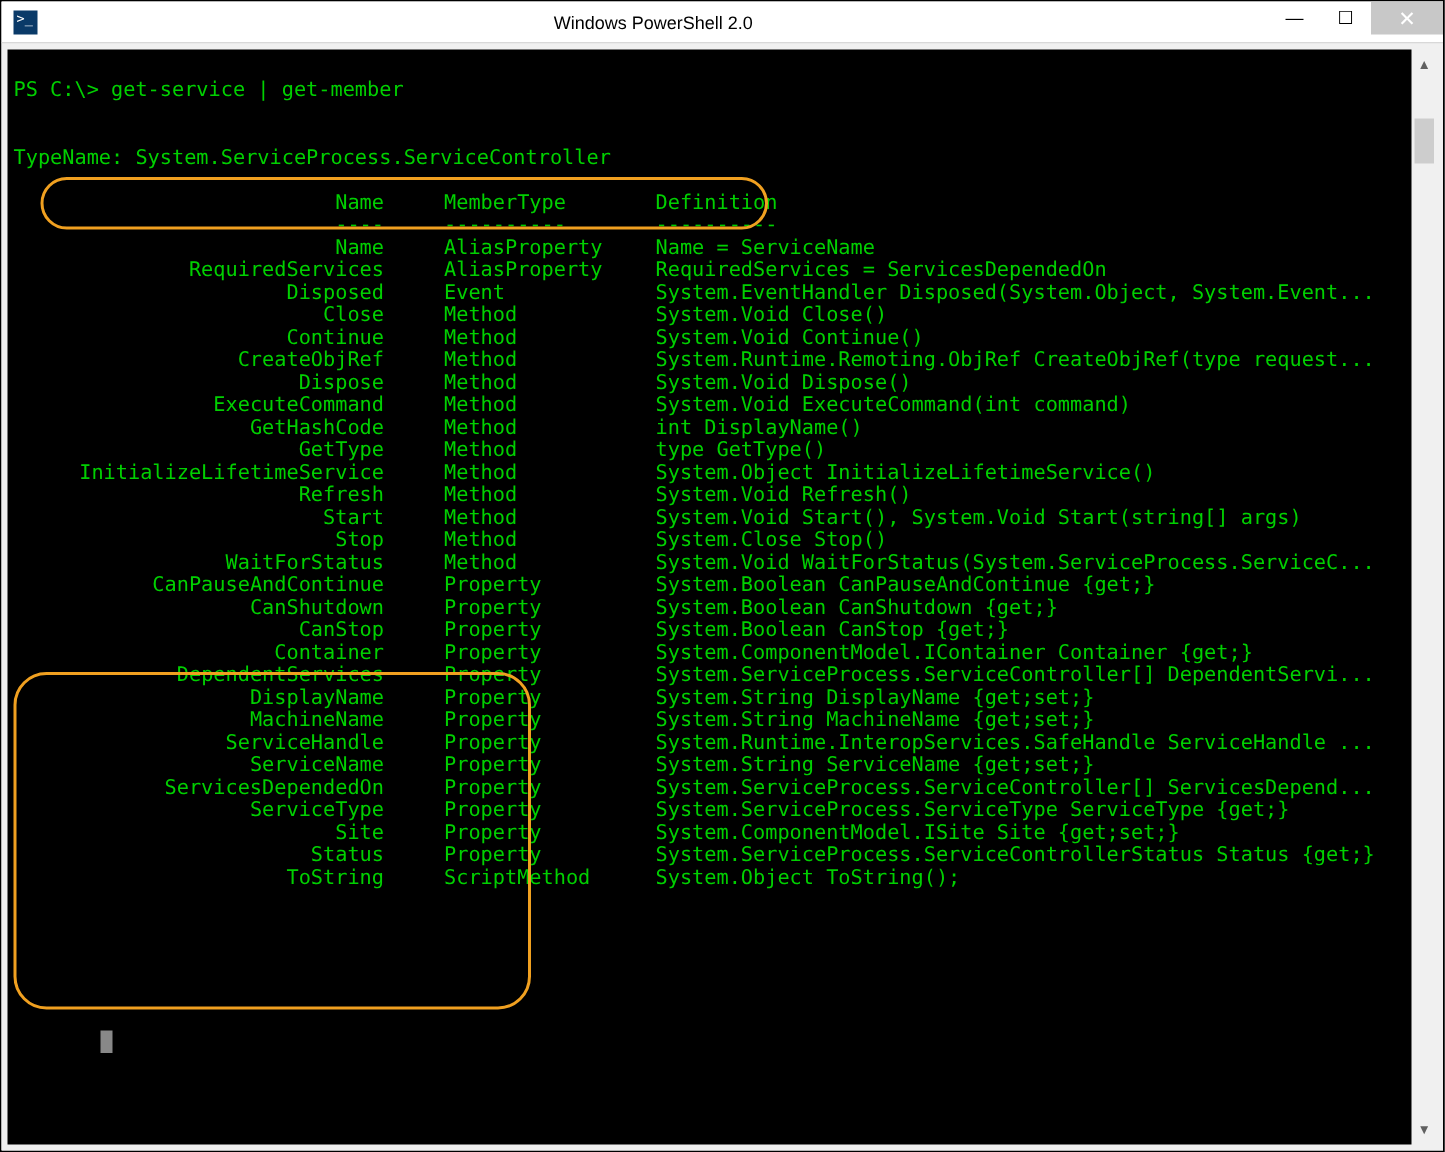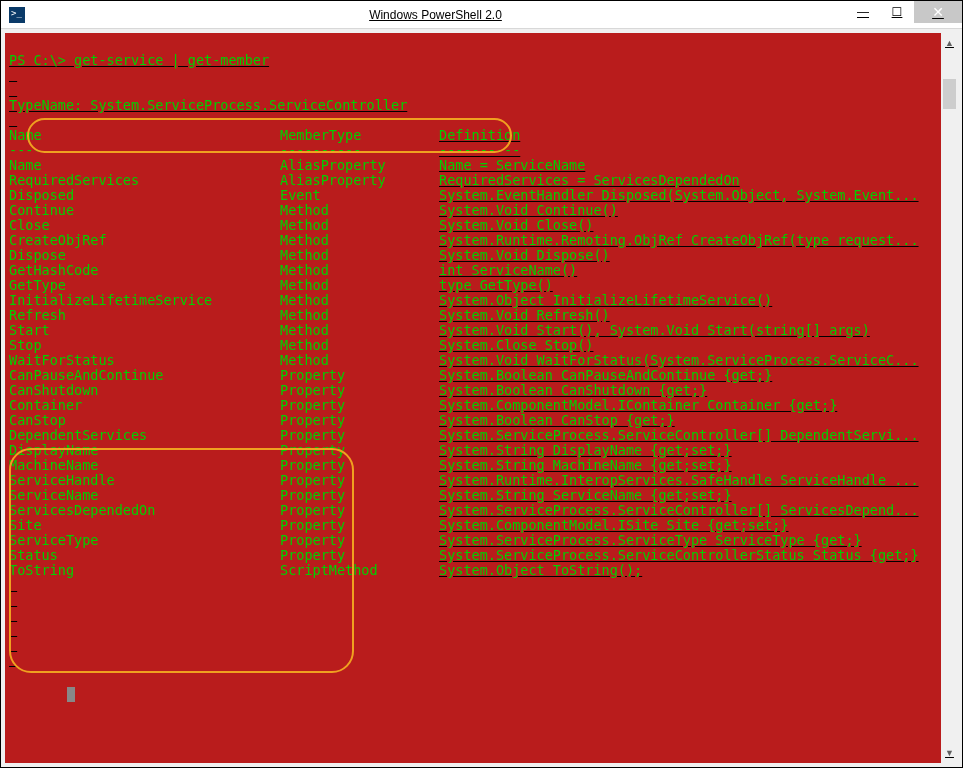--- a/index.html
+++ b/index.html
@@ -8,21 +8,20 @@
     background: #fff;
     width: 963px;
     height: 768px;
     overflow: hidden;
     border: 1px solid #000;
   }
   .window {
     width: 100%; height: 100%;
     display: flex; flex-direction: column;
     background: #fff;
-    text-decoration: underline;
   }
   .titlebar {
     height: 28px;
     background: #fff;
     border-bottom: 1px solid #d8d8d8;
     display: flex;
     align-items: center;
     position: relative;
   }
   .title-icon {
@@ -62,21 +61,21 @@
     font-size: 14px;
   }
   .content-wrap {
     flex: 1;
     display: flex;
     background: #f0f0f0;
     padding: 4px;
   }
   .terminal {
     flex: 1;
-    background: #b91c1c;
+    background: #000000;
     color: #00d000;
     padding: 20px 4px 0 0;
     font-family: Consolas, "Lucida Console", monospace;
     font-size: 13.5px;
     line-height: 15px;
     overflow: hidden;
     position: relative;
     white-space: nowrap;
   }
   .scrollbar {
@@ -107,22 +106,22 @@
     left: 62px;
   }
   .ring1, .ring2 {
     position: absolute;
     border: 2px solid #f0a020;
     border-radius: 22px;
     pointer-events: none;
   }
   .ring1 { left: 22px; top: 85px; width: 485px; height: 35px; }
   .ring2 { left: 4px;  top: 415px; width: 345px; height: 225px; }
-  .col-name { display: inline-block; width: 271px; }
-  .col-type { display: inline-block; width: 159px; }
+  .col-name { display: inline-block; width: 247px; text-align: right; }
+  .col-type { display: inline-block; width: 141px; margin-left: 40px; }
 </style>
 </head>
 <body>
 
 <div class="window">
   <div class="titlebar">
     <div class="title-icon"></div>
     <div class="title-text">Windows PowerShell 2.0</div>
     <div class="win-buttons">
       <div class="win-btn">—</div>
@@ -143,43 +142,44 @@
       <div class="line">   TypeName: System.ServiceProcess.ServiceController</div>
       <div class="line">&nbsp;</div>
 
       <div class="line"><span class="col-name">Name</span><span class="col-type">MemberType</span><span>Definition</span></div>
       <div class="line"><span class="col-name">----</span><span class="col-type">----------</span><span>----------</span></div>
 
       <div id="rows-container">
           <div class="line"><span class="col-name">Name</span><span class="col-type">AliasProperty</span><span>Name = ServiceName</span></div>
           <div class="line"><span class="col-name">RequiredServices</span><span class="col-type">AliasProperty</span><span>RequiredServices = ServicesDependedOn</span></div>
           <div class="line"><span class="col-name">Disposed</span><span class="col-type">Event</span><span>System.EventHandler Disposed(System.Object, System.Event...</span></div>
+          <div class="line"><span class="col-name">Close</span><span class="col-type">Method</span><span>System.Void Close()</span></div>
           <div class="line"><span class="col-name">Continue</span><span class="col-type">Method</span><span>System.Void Continue()</span></div>
-          <div class="line"><span class="col-name">Close</span><span class="col-type">Method</span><span>System.Void Close()</span></div>
           <div class="line"><span class="col-name">CreateObjRef</span><span class="col-type">Method</span><span>System.Runtime.Remoting.ObjRef CreateObjRef(type request...</span></div>
           <div class="line"><span class="col-name">Dispose</span><span class="col-type">Method</span><span>System.Void Dispose()</span></div>
-          <div class="line"><span class="col-name">GetHashCode</span><span class="col-type">Method</span><span>int ServiceName()</span></div>
+          <div class="line"><span class="col-name">ExecuteCommand</span><span class="col-type">Method</span><span>System.Void ExecuteCommand(int command)</span></div>
+          <div class="line"><span class="col-name">GetHashCode</span><span class="col-type">Method</span><span>int DisplayName()</span></div>
           <div class="line"><span class="col-name">GetType</span><span class="col-type">Method</span><span>type GetType()</span></div>
           <div class="line"><span class="col-name">InitializeLifetimeService</span><span class="col-type">Method</span><span>System.Object InitializeLifetimeService()</span></div>
           <div class="line"><span class="col-name">Refresh</span><span class="col-type">Method</span><span>System.Void Refresh()</span></div>
           <div class="line"><span class="col-name">Start</span><span class="col-type">Method</span><span>System.Void Start(), System.Void Start(string[] args)</span></div>
           <div class="line"><span class="col-name">Stop</span><span class="col-type">Method</span><span>System.Close Stop()</span></div>
           <div class="line"><span class="col-name">WaitForStatus</span><span class="col-type">Method</span><span>System.Void WaitForStatus(System.ServiceProcess.ServiceC...</span></div>
           <div class="line"><span class="col-name">CanPauseAndContinue</span><span class="col-type">Property</span><span>System.Boolean CanPauseAndContinue {get;}</span></div>
           <div class="line"><span class="col-name">CanShutdown</span><span class="col-type">Property</span><span>System.Boolean CanShutdown {get;}</span></div>
+          <div class="line"><span class="col-name">CanStop</span><span class="col-type">Property</span><span>System.Boolean CanStop {get;}</span></div>
           <div class="line"><span class="col-name">Container</span><span class="col-type">Property</span><span>System.ComponentModel.IContainer Container {get;}</span></div>
-          <div class="line"><span class="col-name">CanStop</span><span class="col-type">Property</span><span>System.Boolean CanStop {get;}</span></div>
           <div class="line"><span class="col-name">DependentServices</span><span class="col-type">Property</span><span>System.ServiceProcess.ServiceController[] DependentServi...</span></div>
           <div class="line"><span class="col-name">DisplayName</span><span class="col-type">Property</span><span>System.String DisplayName {get;set;}</span></div>
           <div class="line"><span class="col-name">MachineName</span><span class="col-type">Property</span><span>System.String MachineName {get;set;}</span></div>
           <div class="line"><span class="col-name">ServiceHandle</span><span class="col-type">Property</span><span>System.Runtime.InteropServices.SafeHandle ServiceHandle ...</span></div>
           <div class="line"><span class="col-name">ServiceName</span><span class="col-type">Property</span><span>System.String ServiceName {get;set;}</span></div>
           <div class="line"><span class="col-name">ServicesDependedOn</span><span class="col-type">Property</span><span>System.ServiceProcess.ServiceController[] ServicesDepend...</span></div>
+          <div class="line"><span class="col-name">ServiceType</span><span class="col-type">Property</span><span>System.ServiceProcess.ServiceType ServiceType {get;}</span></div>
           <div class="line"><span class="col-name">Site</span><span class="col-type">Property</span><span>System.ComponentModel.ISite Site {get;set;}</span></div>
-          <div class="line"><span class="col-name">ServiceType</span><span class="col-type">Property</span><span>System.ServiceProcess.ServiceType ServiceType {get;}</span></div>
           <div class="line"><span class="col-name">Status</span><span class="col-type">Property</span><span>System.ServiceProcess.ServiceControllerStatus Status {get;}</span></div>
           <div class="line"><span class="col-name">ToString</span><span class="col-type">ScriptMethod</span><span>System.Object ToString();</span></div>
         </div>
 
       <div class="line">&nbsp;</div>
       <div class="line">&nbsp;</div>
       <div class="line">&nbsp;</div>
       <div class="line">&nbsp;</div>
       <div class="line">&nbsp;</div>
       <div class="line">&nbsp;</div>

